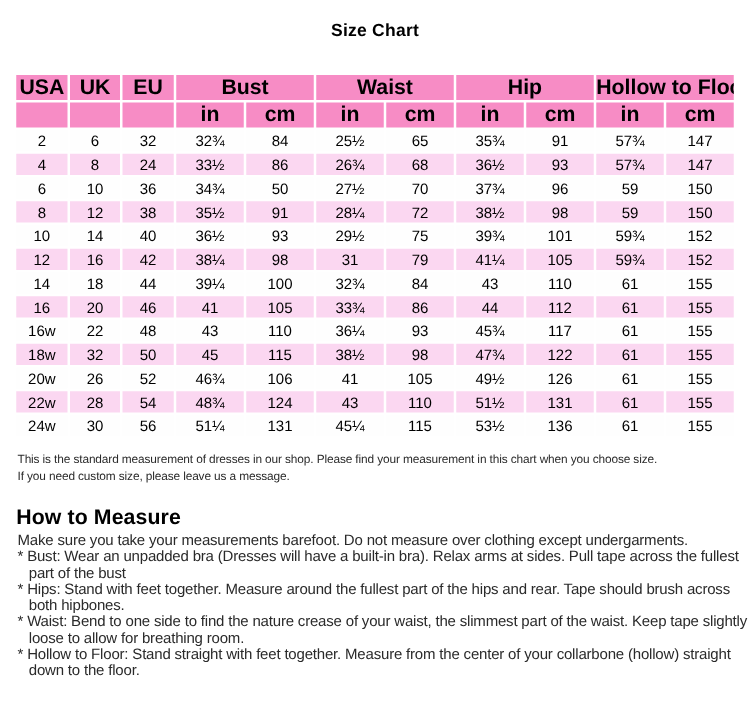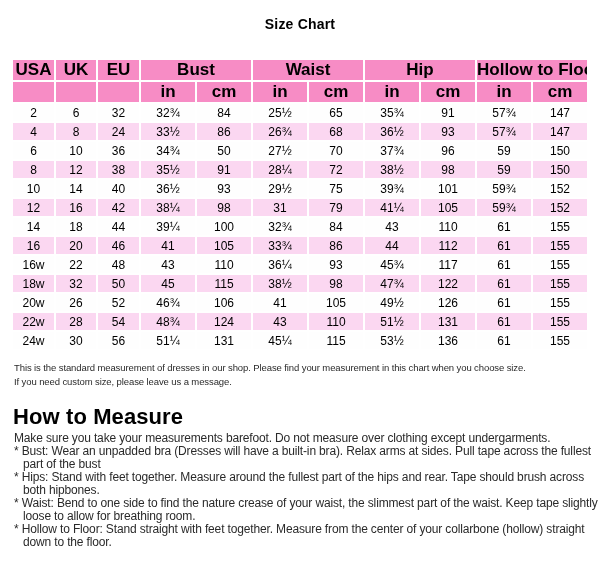--- a/index.html
+++ b/index.html
@@ -41,21 +41,21 @@
     font-size:12px;color:#000;height:17px;
   }
   table.size-chart tbody tr.alt td{background:var(--row-pink);}
   .notes{
     margin:10px 2px 0 14px;
     font-size:9.5px;line-height:14px;letter-spacing:-0.1px;
     color:#2a2a2a;
   }
   .howto-heading{
     margin:15px 0 2px 13px;
-    font-size:22px;font-weight:bold;color:#000;
+    font-size:17px;font-weight:bold;color:#000;
     letter-spacing:0.1px;
   }
   .measure{
     margin:0 2px 16px 14px;
     font-size:12px;line-height:13px;letter-spacing:-0.15px;
     color:#2a2a2a;
   }
   .measure-item{
     padding-left:9px;text-indent:-9px;
   }

